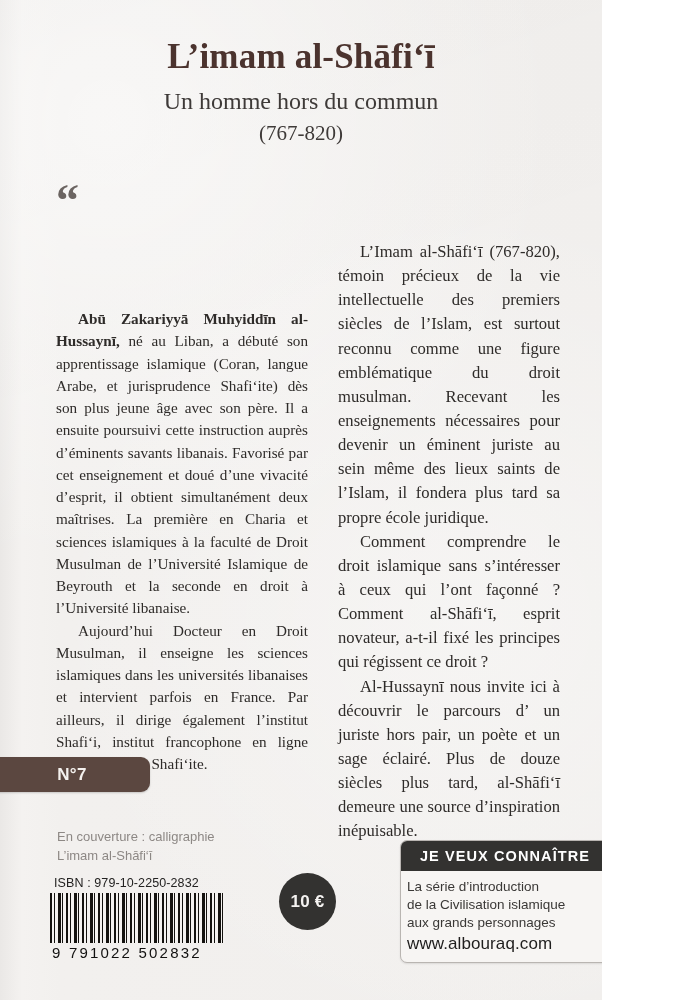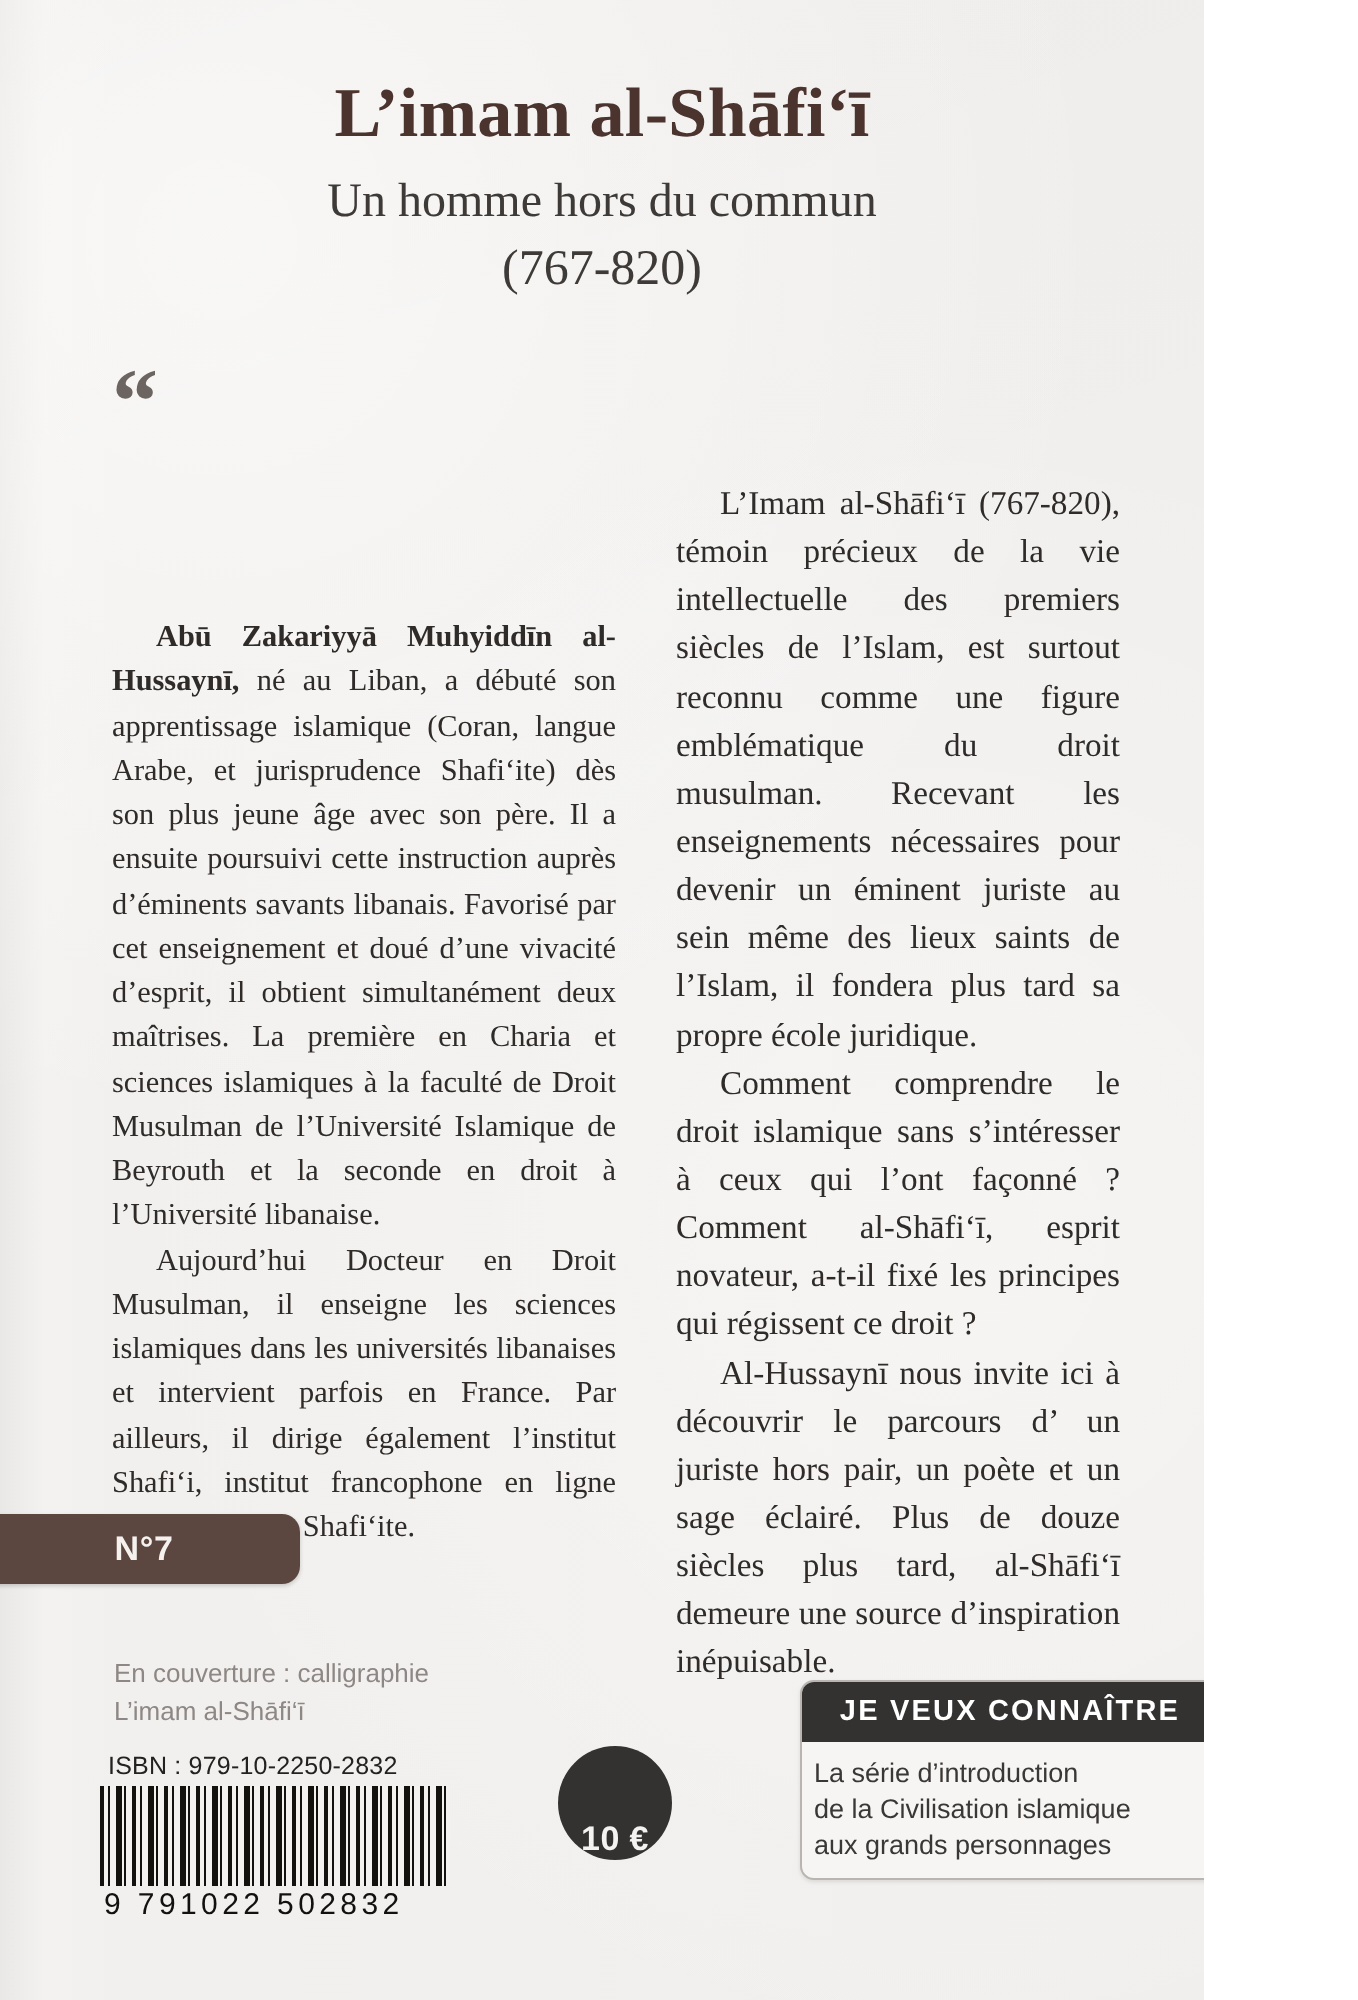--- a/index.html
+++ b/index.html
@@ -45,21 +45,21 @@
     line-height: 1.1;
     margin: 0;
   }
   .book-subtitle {
     font-size: 24px;
     color: #3e3a38;
     margin-top: 11px;
     line-height: 1.15;
   }
   .book-dates {
-    font-size: 25px;
+    font-size: 21px;
     color: #3e3a38;
     margin-top: 6px;
     line-height: 1.15;
   }
 
   
   .quote-block {
     position: absolute;
     left: 56px;
     right: 42px;
@@ -203,21 +203,21 @@
   
   .price-badge {
     position: absolute;
     left: 279px;
     top: 873px;
     width: 57px;
     height: 57px;
     border-radius: 50%;
     background: #333230;
     display: flex;
-    align-items: flex-end;
+    align-items: center;
     justify-content: center;
   }
   .price-badge-label {
     color: #f5f3f1;
     font-family: "Liberation Sans", sans-serif;
     font-weight: bold;
     font-size: 17px;
     letter-spacing: 0.2px;
   }
 
@@ -306,15 +306,16 @@
   <div class="price-badge">
     <span class="price-badge-label">10 €</span>
   </div>
 
   <div class="promo-box">
     <div class="promo-header">JE VEUX CONNAÎTRE</div>
     <div class="promo-body">
       <div class="promo-line">La série d’introduction</div>
       <div class="promo-line">de la Civilisation islamique</div>
       <div class="promo-line">aux grands personnages</div>
+      <div class="promo-url">www.albouraq.com</div>
     </div>
   </div>
 </div>
 
 </body></html>

